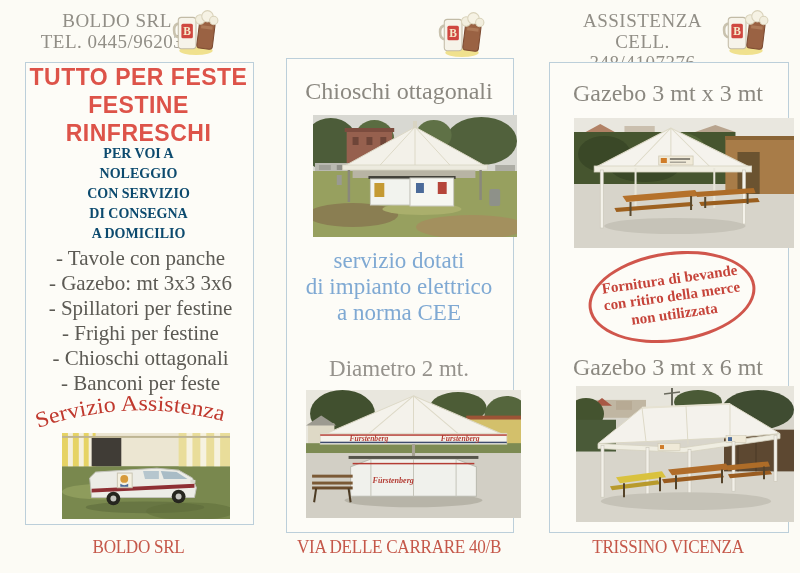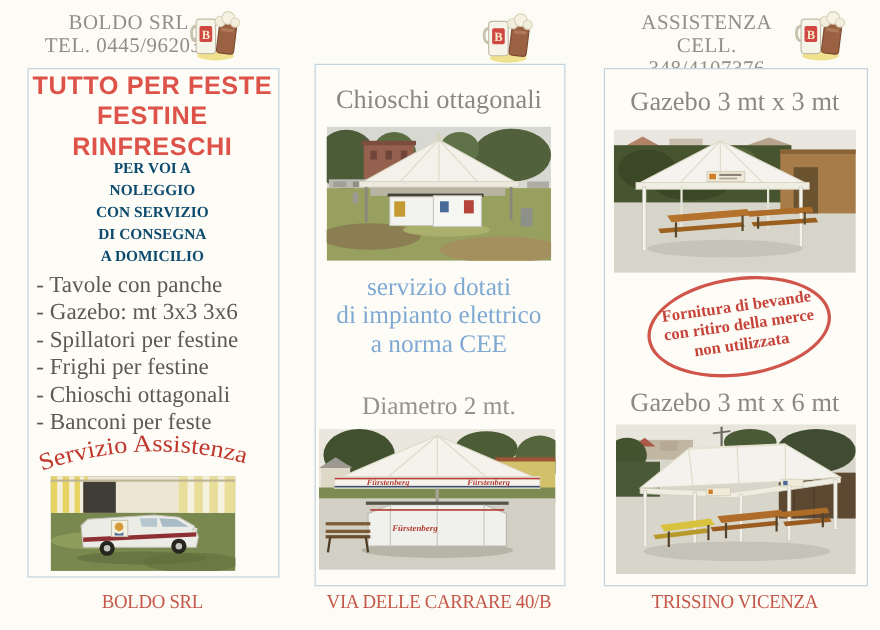--- a/index.html
+++ b/index.html
@@ -2,26 +2,26 @@
 <html><head>
 <meta charset="utf-8">
 <style>
   html,body{margin:0;padding:0;background:#e8e8e8;}
   .page{position:relative;width:800px;height:573px;background:#fcfbf5;font-family:"Liberation Serif",serif;overflow:hidden;}
   .box{position:absolute;border:1px solid #bccfda;background:#fdfcf7;}
   .hdr{position:absolute;color:#918e86;font-size:19px;line-height:21px;text-align:center;letter-spacing:.5px;}
   .center{position:absolute;text-align:center;}
   .red-head{color:#dd5349;font-family:"Liberation Sans",sans-serif;font-weight:bold;font-size:23px;line-height:28px;letter-spacing:.5px;}
   .blue-head{color:#0c4a6e;font-weight:bold;font-size:14px;line-height:20px;}
-  .list{position:absolute;color:#5c5a54;font-size:21px;line-height:25px;text-align:left;}
+  .list{position:absolute;color:#5c5a54;font-size:21px;line-height:25px;text-align:center;}
   .panel-title{color:#8b8880;font-size:24px;}
   .body-blue{color:#7fa9d3;font-size:23px;line-height:26px;}
   .diam{color:#95928c;font-size:23px;}
   .footer{position:absolute;color:#c5584a;font-size:18px;text-align:center;transform:scaleX(.95);letter-spacing:-.3px;}
-  .photo{position:absolute;}
+  .photo{position:absolute;margin-left:16px;}
   .photo svg{display:block;width:100%;height:100%;}
   .oval{position:absolute;border:3px solid #d0564c;border-radius:50%;transform:rotate(-8deg);
         display:flex;flex-direction:column;justify-content:center;text-align:center;
         color:#c6443a;font-weight:bold;font-size:15px;line-height:17.5px;}
   .icon{position:absolute;}
 </style>
 </head>
 <body>
 
 <div class="page">

